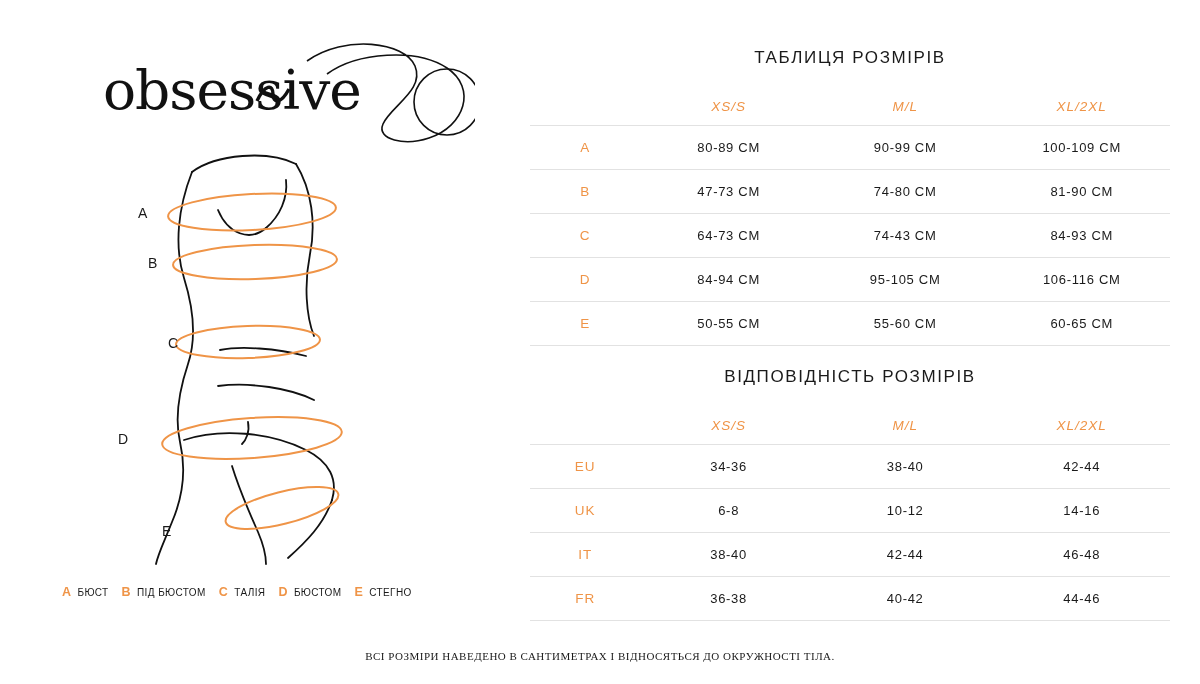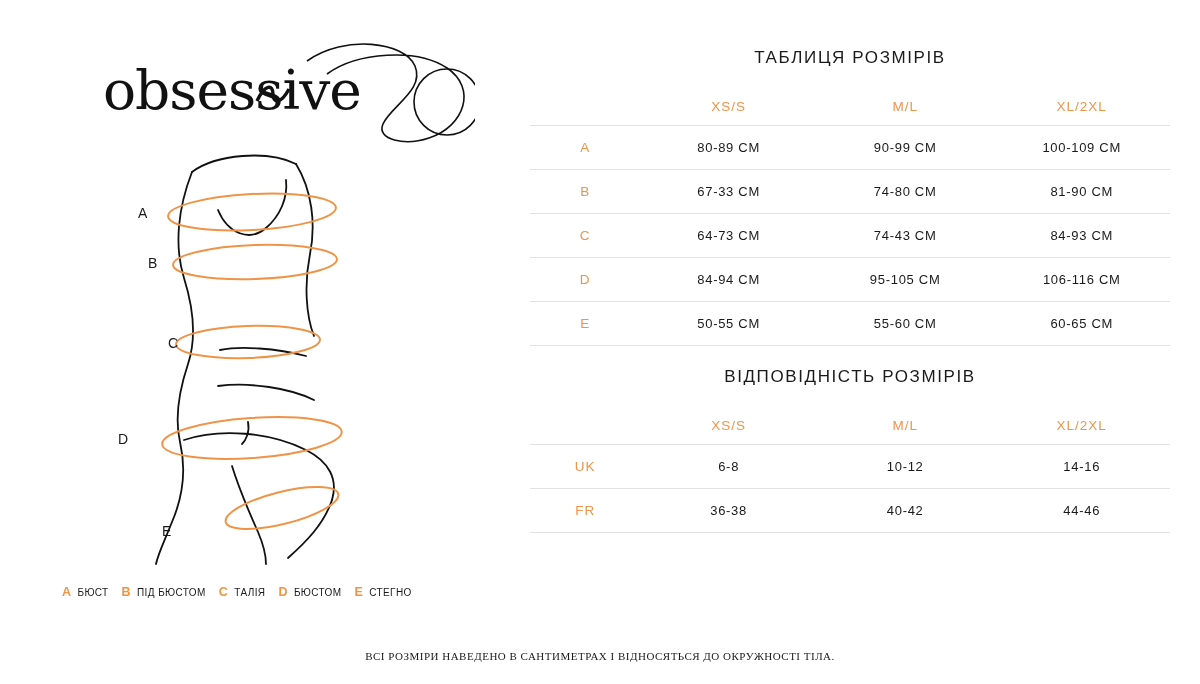--- a/index.html
+++ b/index.html
@@ -121,20 +121,21 @@
     color: #1a1a1a;
     text-align: center;
     vertical-align: middle;
   }
   table.sz thead th {
     border-bottom: 1px solid #e2e2e2;
     height: 35px;
     color: #ef9447;
     font-size: 13.5px;
     letter-spacing: 1px;
+    font-style: italic;
   }
   table.sz .rowhead {
     color: #ef9447;
     font-size: 13.5px;
     letter-spacing: 1px;
     text-align: center;
     width: 110px;
   }
   table.sz col.c-head { width: 110px; }
   table.sz col.c-val  { width: 176px; }
@@ -251,21 +252,21 @@
       </thead>
       <tbody>
         <tr>
           <td class="rowhead">A</td>
           <td>80-89 CM</td>
           <td>90-99 CM</td>
           <td>100-109 CM</td>
         </tr>
         <tr>
           <td class="rowhead">B</td>
-          <td>67-33 CM</td>
+          <td>47-73 CM</td>
           <td>74-80 CM</td>
           <td>81-90 CM</td>
         </tr>
         <tr>
           <td class="rowhead">C</td>
           <td>64-73 CM</td>
           <td>74-43 CM</td>
           <td>84-93 CM</td>
         </tr>
         <tr>
@@ -295,26 +296,38 @@
       <thead>
         <tr>
           <th></th>
           <th>XS/S</th>
           <th>M/L</th>
           <th>XL/2XL</th>
         </tr>
       </thead>
       <tbody>
         <tr>
+          <td class="rowhead">EU</td>
+          <td>34-36</td>
+          <td>38-40</td>
+          <td>42-44</td>
+        </tr>
+        <tr>
           <td class="rowhead">UK</td>
           <td>6-8</td>
           <td>10-12</td>
           <td>14-16</td>
         </tr>
         <tr>
+          <td class="rowhead">IT</td>
+          <td>38-40</td>
+          <td>42-44</td>
+          <td>46-48</td>
+        </tr>
+        <tr>
           <td class="rowhead">FR</td>
           <td>36-38</td>
           <td>40-42</td>
           <td>44-46</td>
         </tr>
       </tbody>
     </table>
   </div>
 
   <div class="footnote">ВСІ РОЗМІРИ НАВЕДЕНО В САНТИМЕТРАХ І ВІДНОСЯТЬСЯ ДО ОКРУЖНОСТІ ТІЛА.</div>

